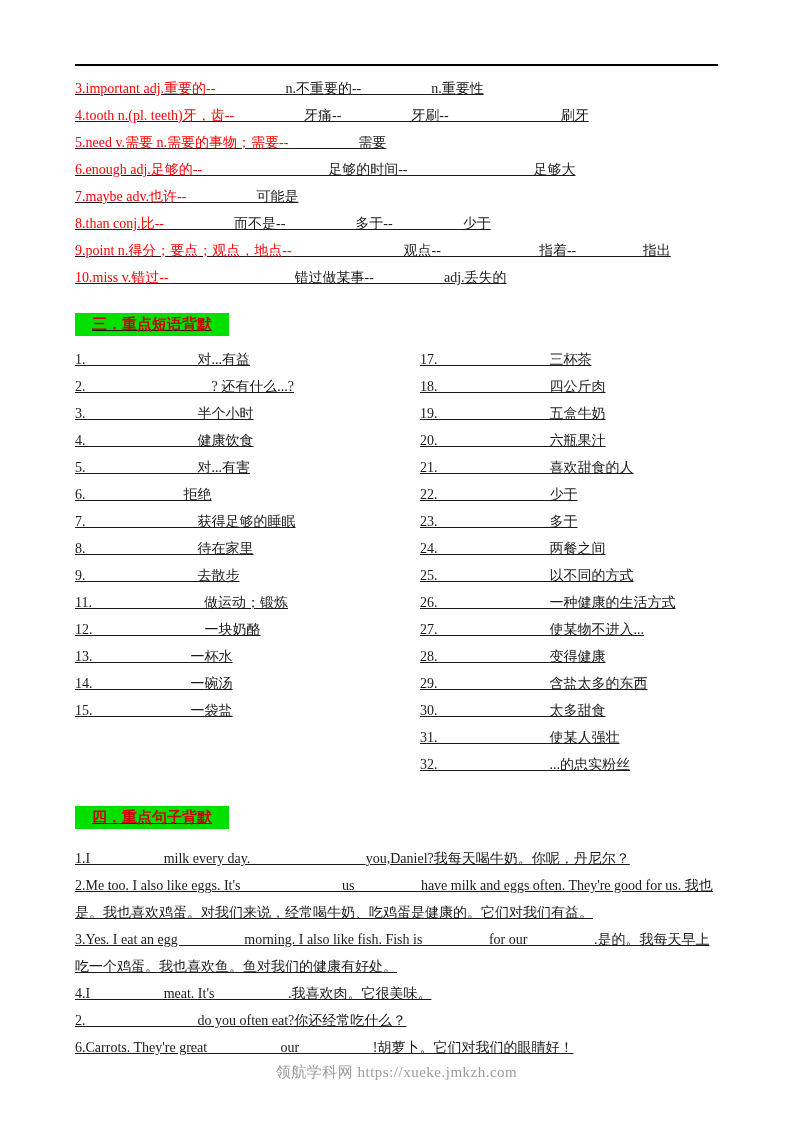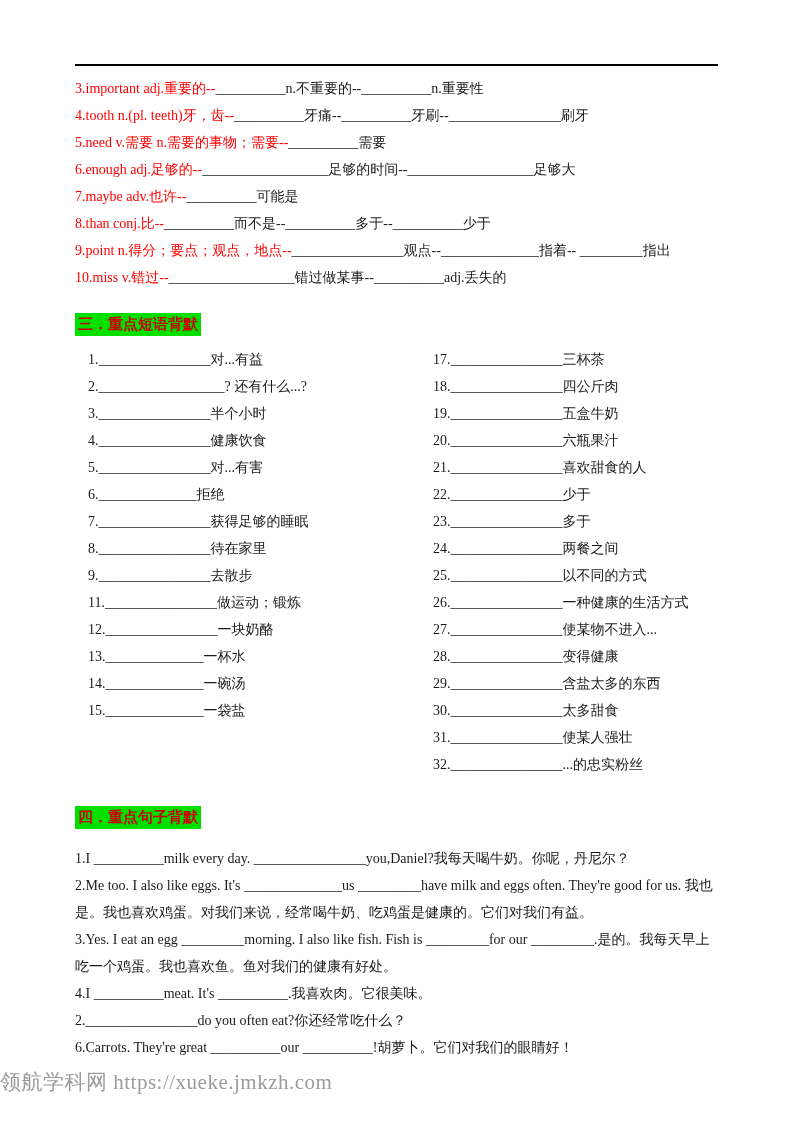--- a/index.html
+++ b/index.html
@@ -7,72 +7,72 @@
   .page {
     position: relative;
     width: 793px;
     height: 1122px;
     margin: 0 auto;
     background: #ffffff;
     font-family: "Liberation Serif", "DejaVu Serif", serif;
     color: #1a1a1a;
     padding: 64px 75px 0 75px;
     overflow: hidden;
+    text-decoration: underline;
   }
   .top-rule {
     border: none;
     border-top: 2px solid #000000;
     margin-bottom: 9px;
   }
   .vocab-line {
     font-size: 14px;
     line-height: 27px;
     white-space: nowrap;
   }
   .vocab-line .red  { color: #ff0000; }
   .vocab-line .blk  { color: #1a1a1a; }
   .section-title {
     display: table;
     background: #00e000;
     color: #cc0000;
     font-weight: bold;
     font-size: 15px;
     line-height: 21px;
-    padding: 1px 3px;
+    padding: 1px 17px;
   }
   .title-3 { margin-top: 22px; }
   .title-4 { margin-top: 28px; }
   .phrases {
     display: flex;
     margin-top: 10px;
-    margin-left: 13px;
   }
   .col-left  { width: 345px; }
   .col-right { flex: 1; }
   .phrase-line {
     font-size: 14px;
     line-height: 27px;
     color: #1a1a1a;
     white-space: nowrap;
   }
   .sentences { margin-top: 16px; }
   .sentence-line {
     font-size: 14px;
     line-height: 27px;
     color: #1a1a1a;
     overflow-wrap: break-word;
   }
   .footer {
     position: absolute;
     left: 0;
     right: 0;
-    bottom: 26px;
-    text-align: left;
+    bottom: 40px;
+    text-align: center;
     color: #9b9b9b;
-    font-size: 21px;
+    font-size: 15px;
     letter-spacing: 0.5px;
   }
 </style>
 </head>
 <body>
 
 <div class="page">
 
   <hr class="top-rule">
 

